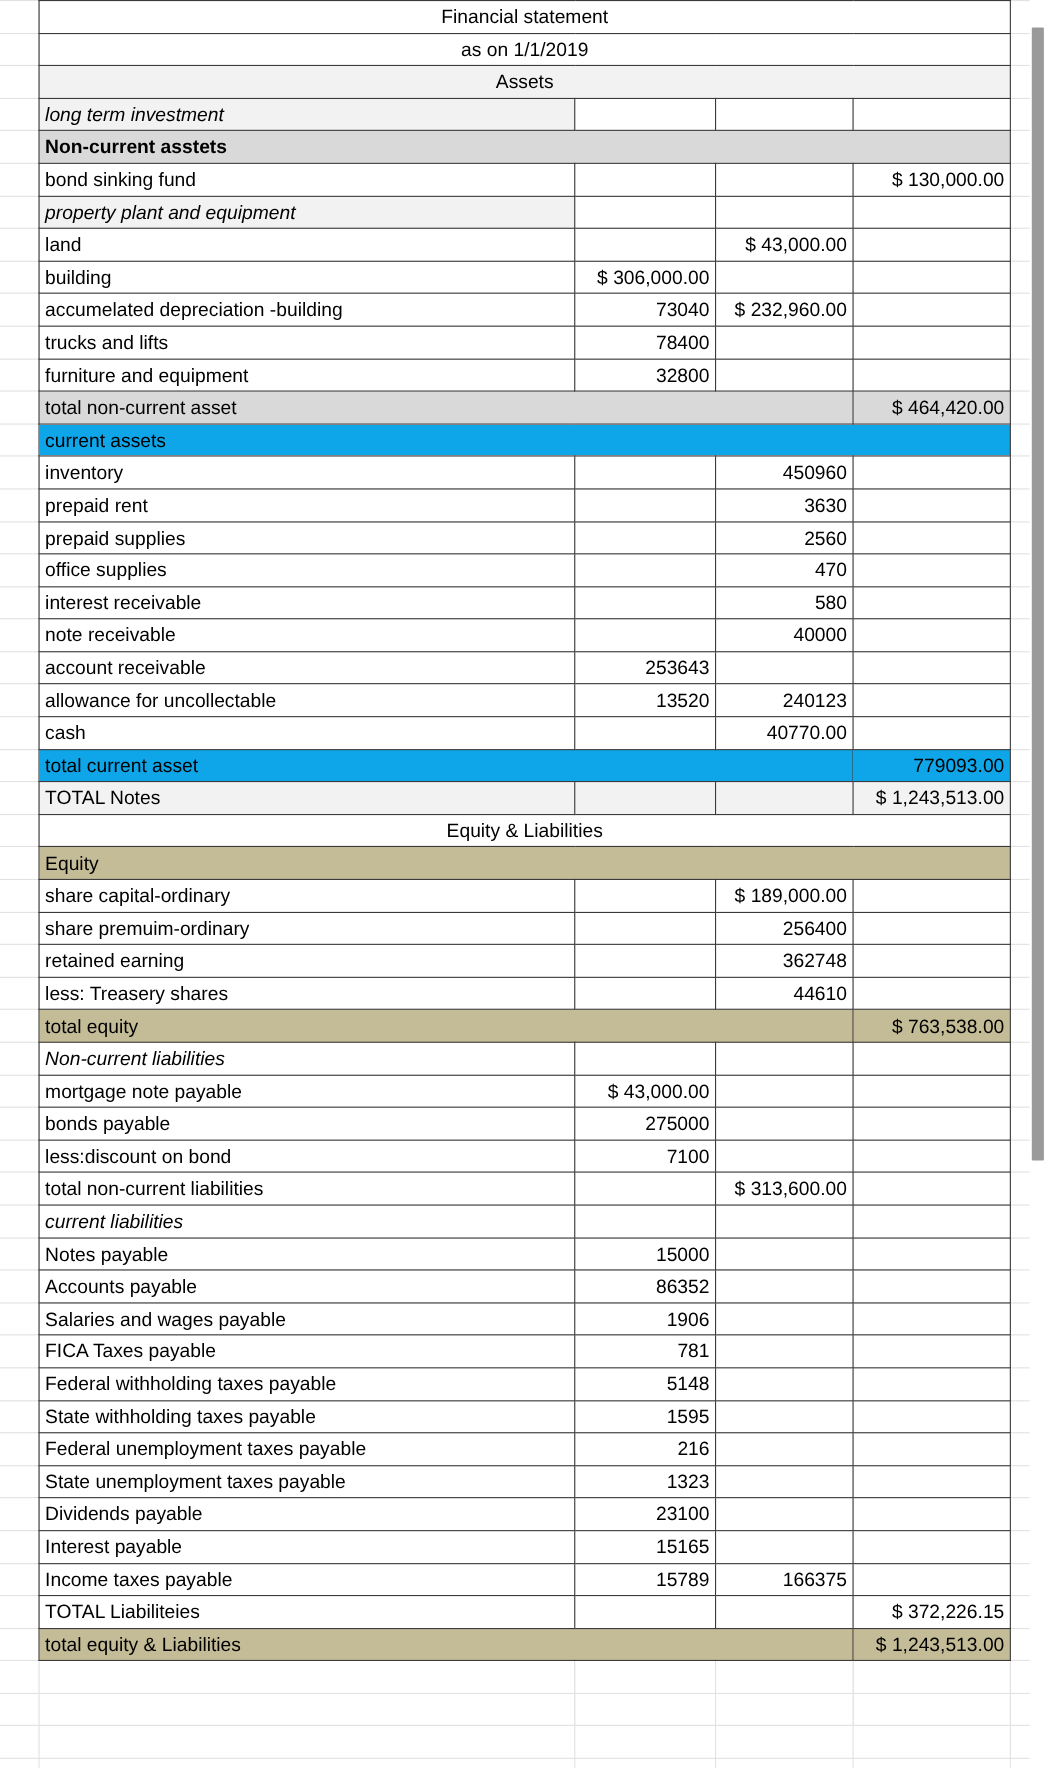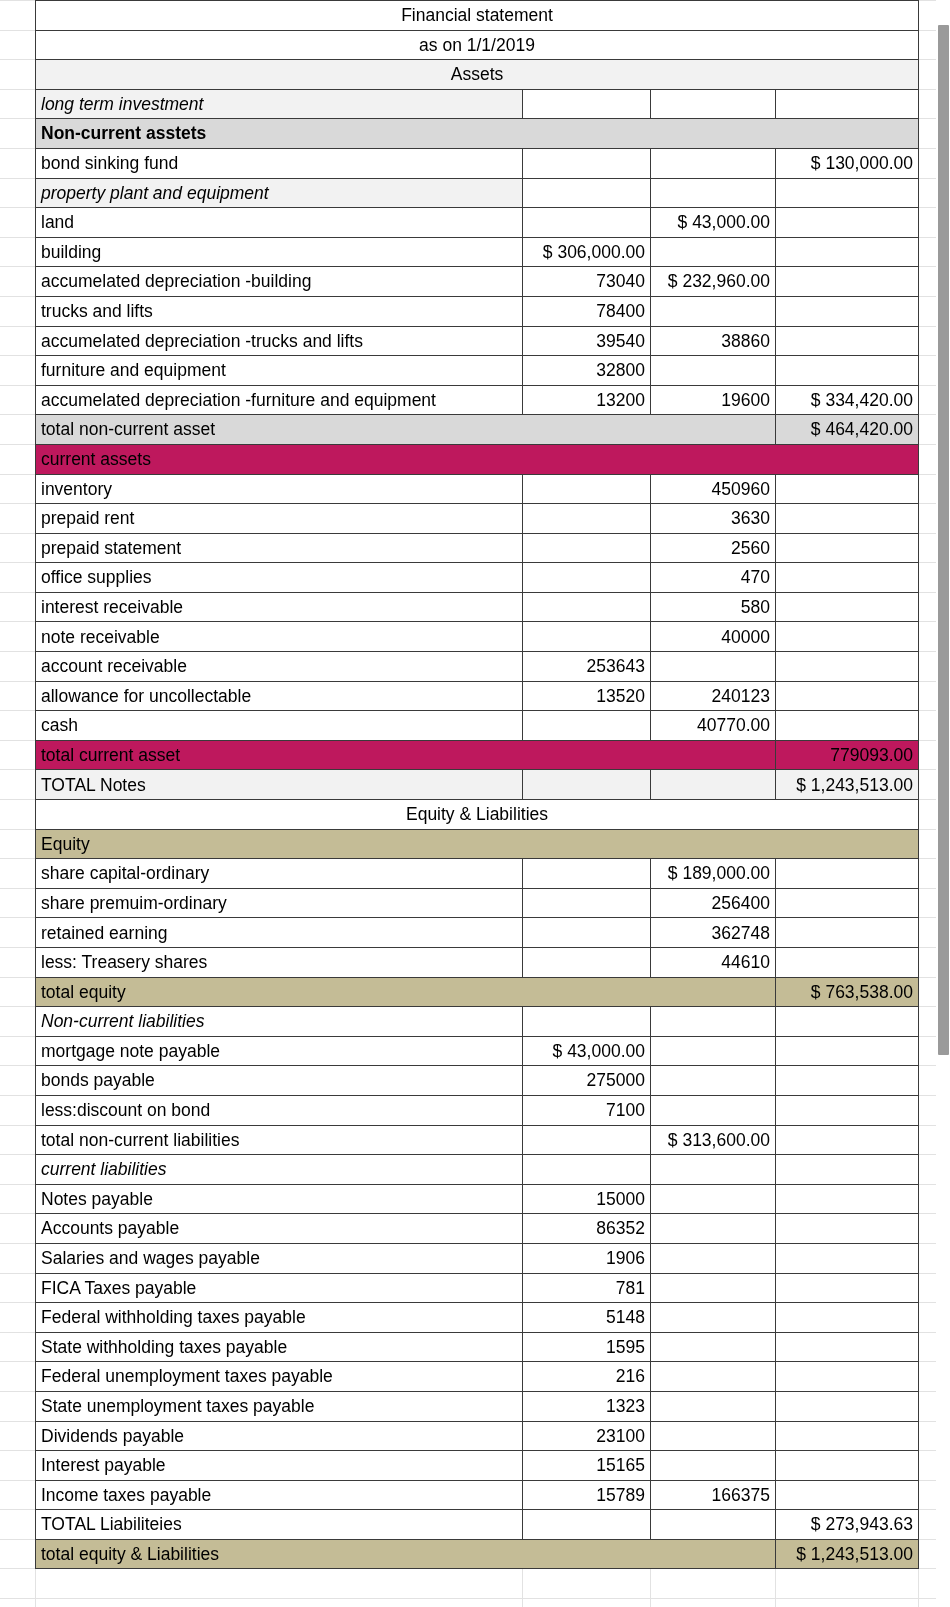--- a/index.html
+++ b/index.html
@@ -78,21 +78,21 @@
 
   
   .num      { text-align: right; }
   .ctr      { text-align: center; }
   .bold     { font-weight: bold; }
   .ital     { font-style: italic; }
 
   .bg-white { background: #ffffff; }
   .bg-lite  { background: #f2f2f2; }
   .bg-mid   { background: #d9d9d9; }
-  .bg-dark  { background: #be185d; }
+  .bg-dark  { background: #0ea5e9; }
   .bg-tan   { background: #c4bc96; }
 
   
   tr.blank-row td {
     border: none;
     border-bottom: 1px solid #e2e2e2;
     border-right: 1px solid #e2e2e2;
     background: #ffffff;
     height: 28.6px;
   }
@@ -243,58 +243,46 @@
             <td class="num bg-white">$ 232,960.00</td>
             <td class="num bg-white"></td>
           </tr>
           <tr>
             <td class="bg-white">trucks and lifts</td>
             <td class="num bg-white">78400</td>
             <td class="num bg-white"></td>
             <td class="num bg-white"></td>
           </tr>
           <tr>
-            <td class="bg-white">accumelated depreciation -trucks and lifts</td>
-            <td class="num bg-white">39540</td>
-            <td class="num bg-white">38860</td>
-            <td class="num bg-white"></td>
-          </tr>
-          <tr>
             <td class="bg-white">furniture and equipment</td>
             <td class="num bg-white">32800</td>
             <td class="num bg-white"></td>
             <td class="num bg-white"></td>
           </tr>
           <tr>
-            <td class="bg-white">accumelated depreciation -furniture and equipment</td>
-            <td class="num bg-white">13200</td>
-            <td class="num bg-white">19600</td>
-            <td class="num bg-white">$ 334,420.00</td>
-          </tr>
-          <tr>
             <td class="bg-mid" colspan="3">total non-current asset</td>
             <td class="num bg-mid">$ 464,420.00</td>
           </tr>
           <tr>
             <td class="bg-dark" colspan="4">current assets</td>
           </tr>
           <tr>
             <td class="bg-white">inventory</td>
             <td class="num bg-white"></td>
             <td class="num bg-white">450960</td>
             <td class="num bg-white"></td>
           </tr>
           <tr>
             <td class="bg-white">prepaid rent</td>
             <td class="num bg-white"></td>
             <td class="num bg-white">3630</td>
             <td class="num bg-white"></td>
           </tr>
           <tr>
-            <td class="bg-white">prepaid statement</td>
+            <td class="bg-white">prepaid supplies</td>
             <td class="num bg-white"></td>
             <td class="num bg-white">2560</td>
             <td class="num bg-white"></td>
           </tr>
           <tr>
             <td class="bg-white">office supplies</td>
             <td class="num bg-white"></td>
             <td class="num bg-white">470</td>
             <td class="num bg-white"></td>
           </tr>
@@ -471,21 +459,21 @@
           <tr>
             <td class="bg-white">Income taxes payable</td>
             <td class="num bg-white">15789</td>
             <td class="num bg-white">166375</td>
             <td class="num bg-white"></td>
           </tr>
           <tr>
             <td class="bg-white">TOTAL Liabiliteies</td>
             <td class="bg-white"></td>
             <td class="bg-white"></td>
-            <td class="num bg-white">$ 273,943.63</td>
+            <td class="num bg-white">$ 372,226.15</td>
           </tr>
           <tr>
             <td class="bg-tan" colspan="3">total equity &amp; Liabilities</td>
             <td class="num bg-tan">$ 1,243,513.00</td>
           </tr>
           <tr class="blank-row">
             <td class=""></td>
             <td class=""></td>
             <td class=""></td>
             <td class=""></td>

